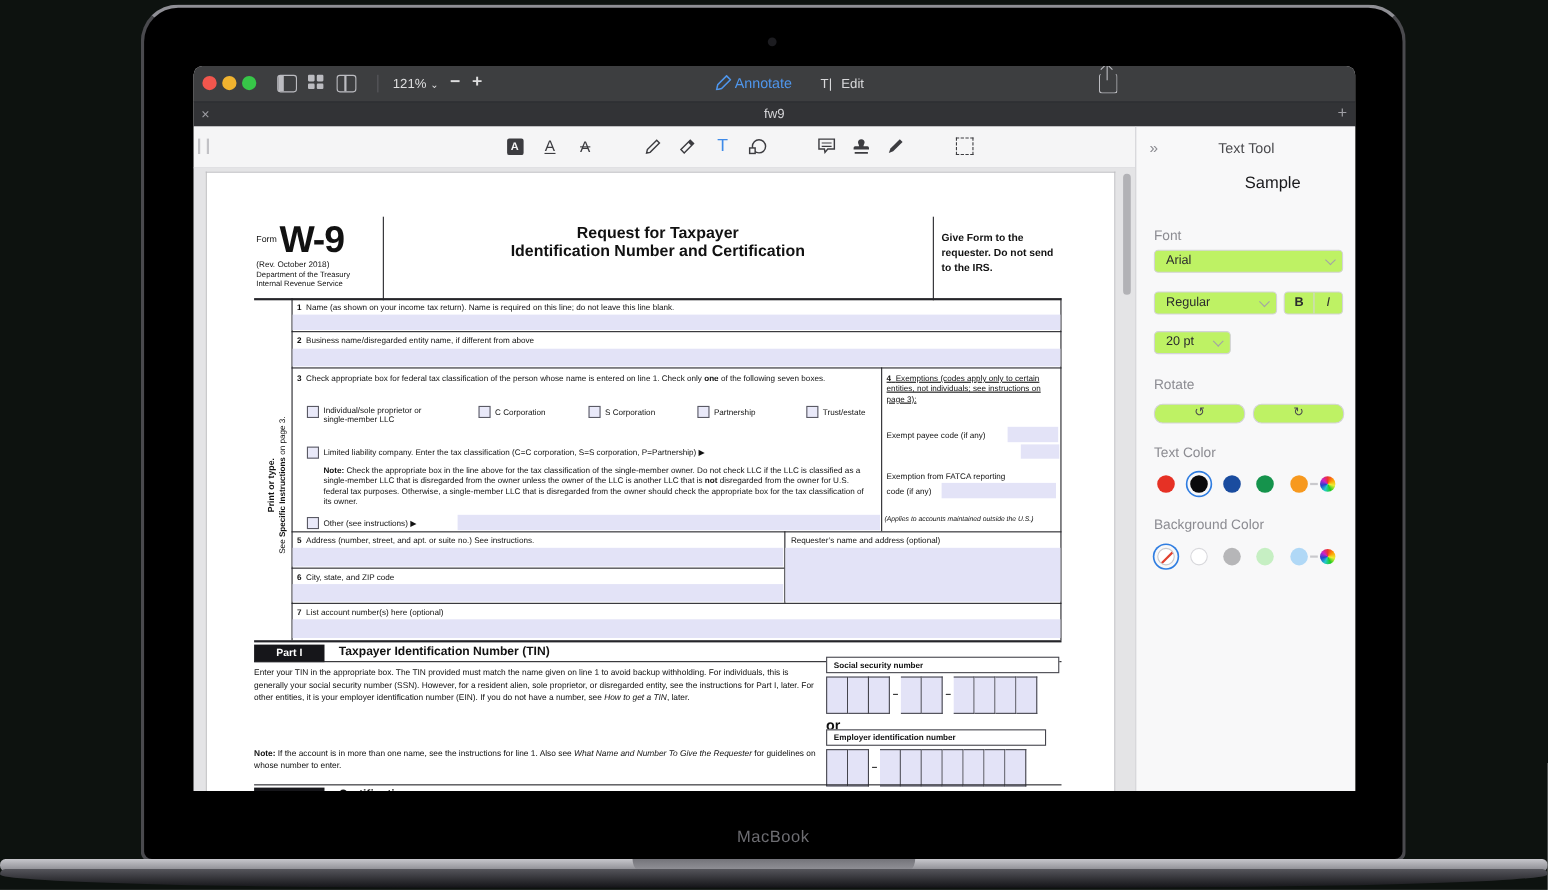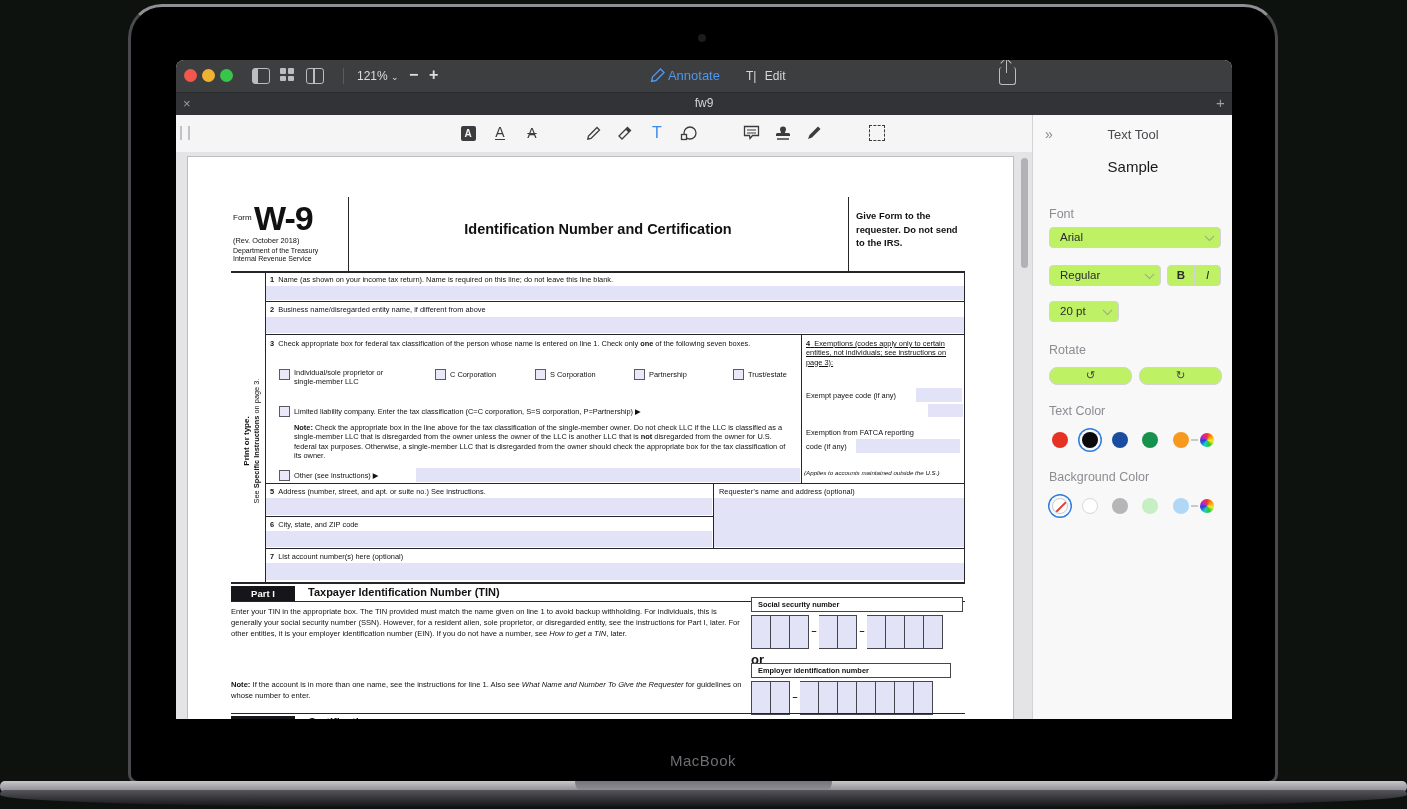--- a/index.html
+++ b/index.html
@@ -191,20 +191,21 @@
     <div class="abs vscroll"></div>
 
     <div class="abs page">
 
       <div class="abs f" style="left:45px;top:56px;font-size:8px;">Form</div>
       <div class="abs fb" style="left:66px;top:40px;font-size:34px;letter-spacing:-1px;color:#111;">W-9</div>
       <div class="abs f" style="left:45px;top:79px;">(Rev. October 2018)</div>
       <div class="abs f" style="left:45px;top:90px;font-size:7px;">Department of the Treasury</div>
       <div class="abs f" style="left:45px;top:98px;font-size:7px;">Internal Revenue Service</div>
       <div class="abs vl" style="left:160px;top:40px;height:76px;"></div>
+      <div class="abs fb" style="left:160px;top:46px;width:500px;text-align:center;font-size:14.5px;color:#111;">Request for Taxpayer</div>
       <div class="abs fb" style="left:160px;top:63px;width:500px;text-align:center;font-size:14.5px;color:#111;">Identification Number and Certification</div>
       <div class="abs vl" style="left:660px;top:40px;height:76px;"></div>
       <div class="abs fb" style="left:668px;top:52px;width:106px;font-size:9.4px;line-height:1.45;color:#111;">Give Form to the requester. Do not send to the IRS.</div>
       <div class="abs hl" style="left:43px;top:114px;width:734px;height:2px;"></div>
 
       <div class="abs rot" style="left:-65px;top:273px;width:260px;height:22px;">
         <div class="fb" style="font-size:8px;">Print or type.</div>
         <div class="f"><span>See </span><span class="fb">Specific Instructions</span><span> on page 3.</span></div>
       </div>
 
@@ -286,21 +287,21 @@
 
       <div class="abs hl" style="left:43px;top:556px;width:734px;"></div>
       <div class="abs partbox" style="left:43px;top:559px;width:64px;">Part II</div>
       <div class="abs fb" style="left:120px;top:559px;font-size:11px;color:#111;">Certification</div>
     </div>
   </div>
 
   <div class="abs sidebar">
     <div class="abs sblabel" style="left:12px;top:11px;font-size:14px;">»</div>
     <div class="abs sbtitle" style="left:0;top:12px;width:200px;text-align:center;">Text Tool</div>
-    <div class="abs" style="left:0;top:43px;width:200px;text-align:center;font-size:15px;color:#19191c;">Sample</div>
+    <div class="abs" style="left:0;top:43px;width:200px;text-align:center;font-size:15px;color:#19191c;padding-left:24px;">Sample</div>
 
     <div class="abs sblabel" style="left:16px;top:92px;">Font</div>
     <div class="abs control" style="left:16px;top:112px;width:170px;height:19px;">
       <span style="position:absolute;left:10px;top:3px;">Arial</span>
         <span class="chev"></span>
     </div>
 
     <div class="abs control" style="left:16px;top:150px;width:110px;height:19px;">
       <span style="position:absolute;left:10px;top:3px;">Regular</span>
         <span class="chev"></span>

